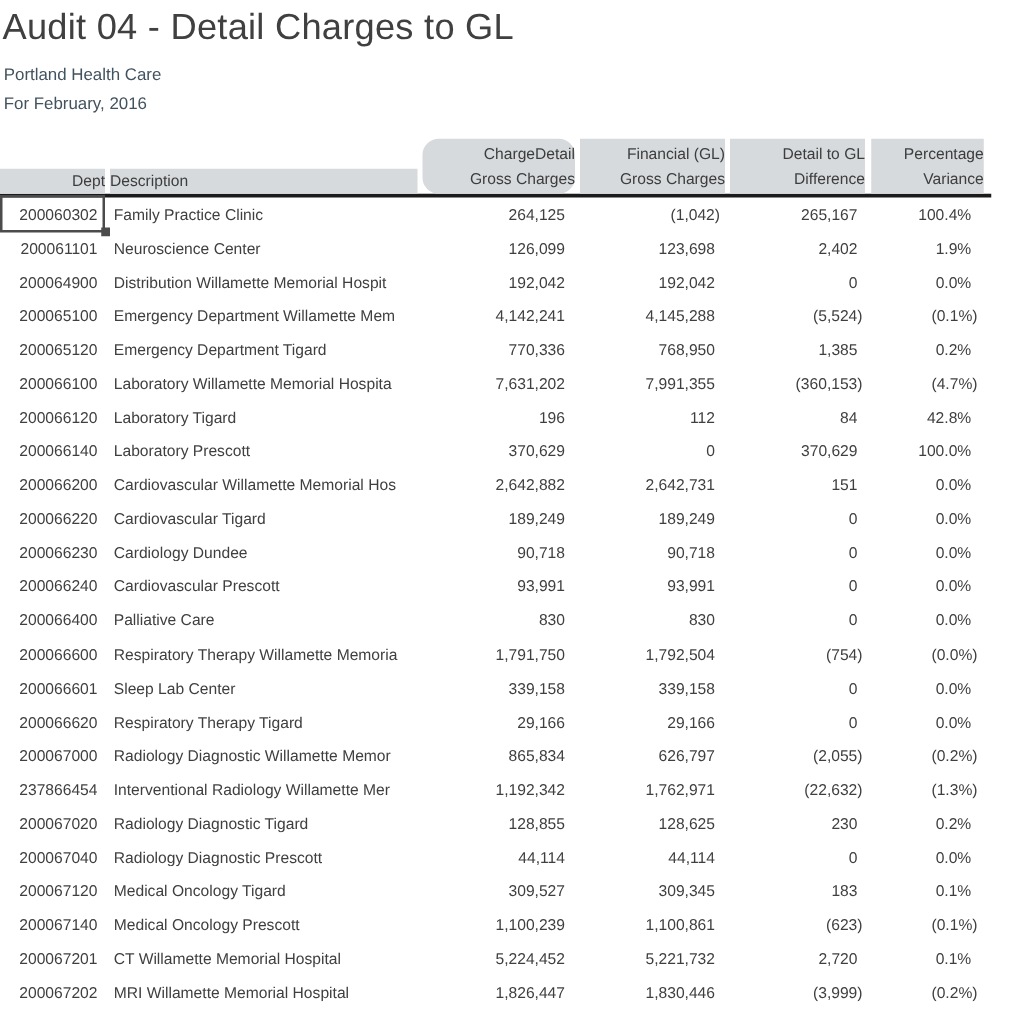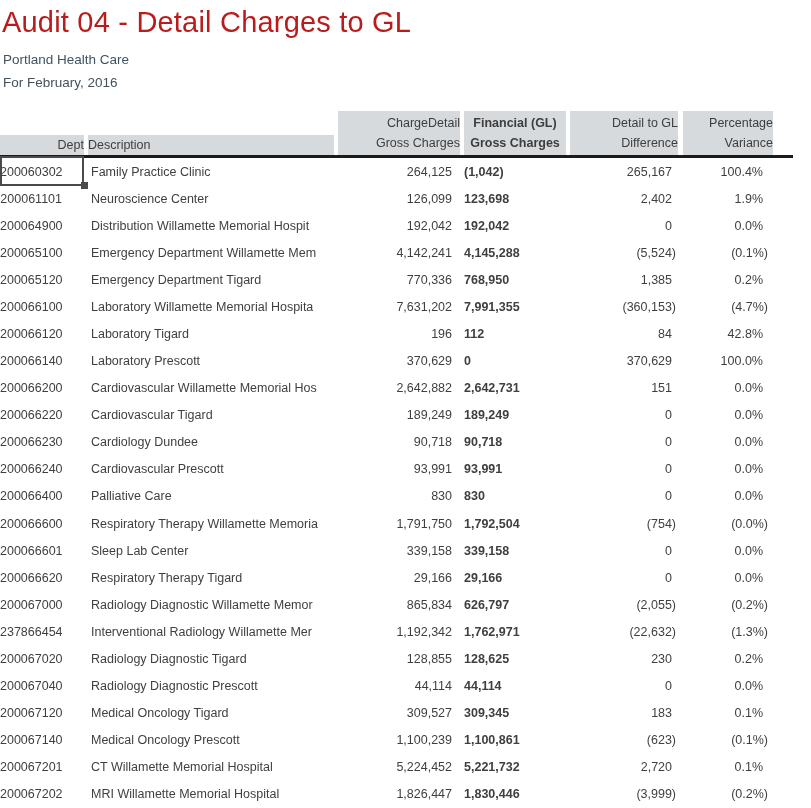--- a/index.html
+++ b/index.html
@@ -2,40 +2,40 @@
 <html><head>
 <meta charset="utf-8">
 <style>
   html,body{margin:0;padding:0;background:#fff;}
   .report{
     position:relative;width:811px;height:808px;overflow:hidden;background:#ffffff;
     font-family:"Liberation Sans","DejaVu Sans",sans-serif;
   }
   .page-title{
     position:absolute;left:2px;top:6px;
-    font-size:29px;font-weight:300;color:#b91c1c;letter-spacing:.2px;white-space:nowrap;
+    font-size:29px;font-weight:300;color:#404040;letter-spacing:.2px;white-space:nowrap;
   }
   .subtitles{position:absolute;left:3px;top:48px;font-size:13.5px;color:#42525e;line-height:23px;}
   .grid{position:absolute;left:0;top:111px;width:793px;}
   .thead{display:flex;align-items:flex-end;height:44px;}
   .hcell{
     background:#d6dadd;color:#3d3d3d;font-size:12.5px;
     display:flex;flex-direction:column;justify-content:center;text-align:center;
     box-sizing:border-box;
   }
   .hcell.single{height:20px;}
   .hcell.double{height:44px;line-height:20px;}
   .headline{height:3px;background:#1b1b1b;width:793px;}
   .trow{display:flex;align-items:center;height:27.08px;font-size:12.5px;color:#3f3f3f;}
   .cell{box-sizing:border-box;white-space:nowrap;overflow:hidden;}
   
-  .c-dept{width:84px;text-align:right;padding-right:22px;}
+  .c-dept{width:84px;text-align:right;padding-right:6px;}
   .c-desc{width:246px;margin-left:4px;padding-left:3px;text-align:left;}
-  .c-cd  {width:122px;margin-left:4px;text-align:right;padding-right:8px;}
-  .c-fin {width:102px;margin-left:4px;padding-right:8px;font-weight:bold;}
+  .c-cd  {width:122px;margin-left:4px;text-align:right;padding-right:8px;border-radius:13px;}
+  .c-fin {width:116px;margin-left:4px;text-align:right;padding-right:8px;}
   .c-det {width:108px;margin-left:4px;text-align:right;padding-right:6px;}
   .c-pct {width:90px; margin-left:5px;text-align:right;padding-right:10px;}
   .hcell.c-dept,.hcell.c-desc,.hcell.c-cd,.hcell.c-fin,.hcell.c-det,.hcell.c-pct{padding:0;}
   
   .c-cd.neg,.c-fin.neg{padding-right:4px;}
   .c-det.neg{padding-right:2px;}
   .c-pct.neg{padding-right:5px;}
   
   .sel{
     position:absolute;left:0;top:45px;width:84px;height:30px;

